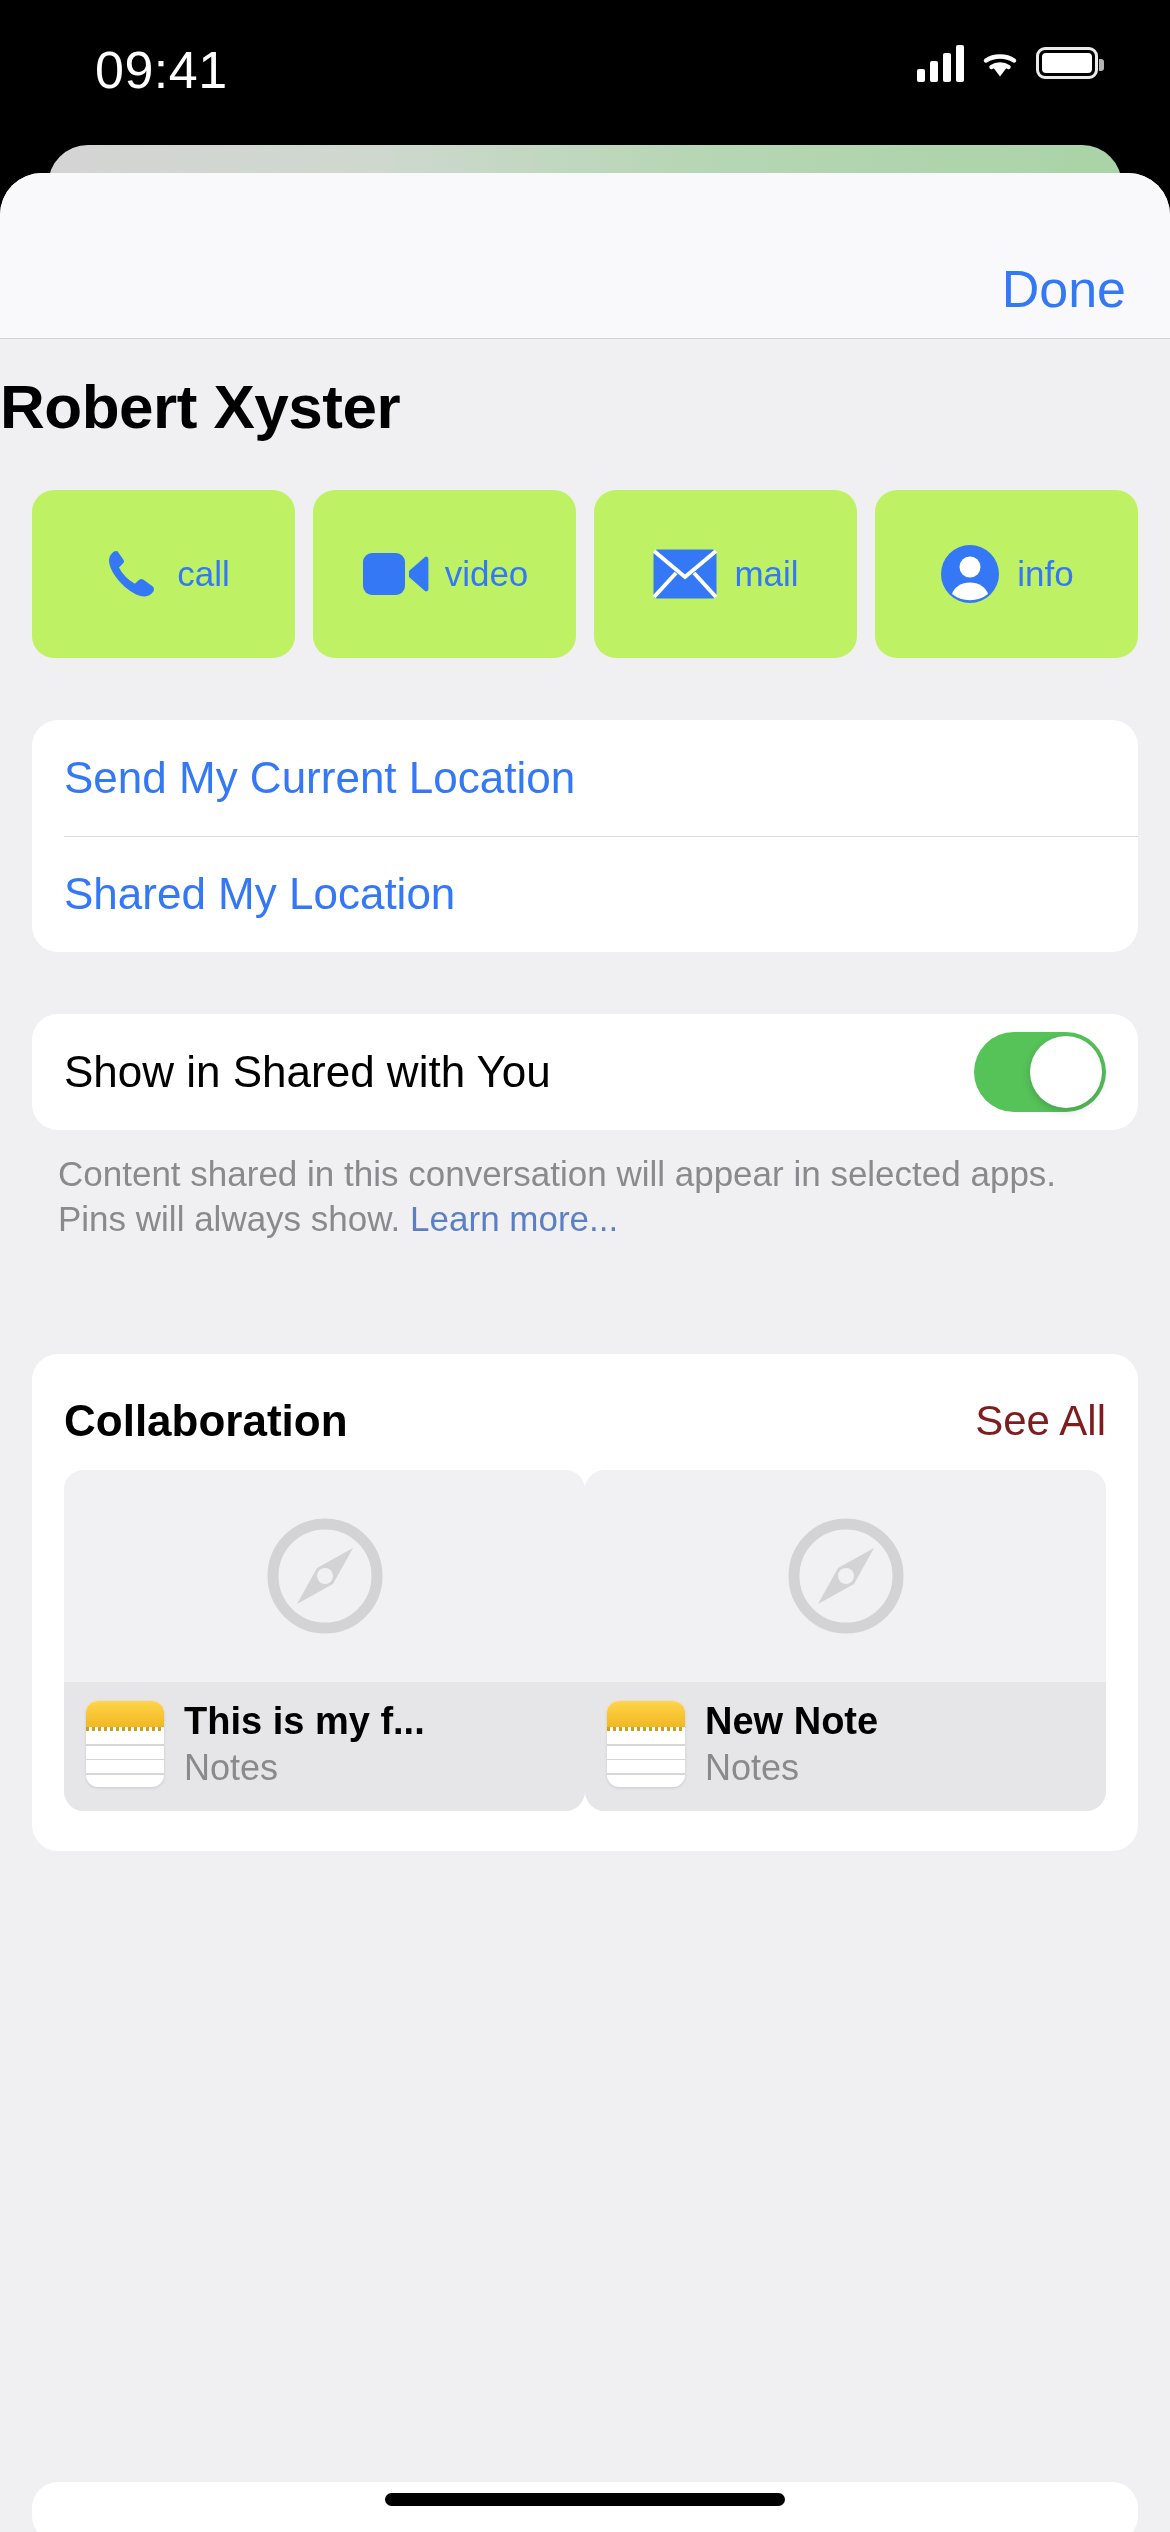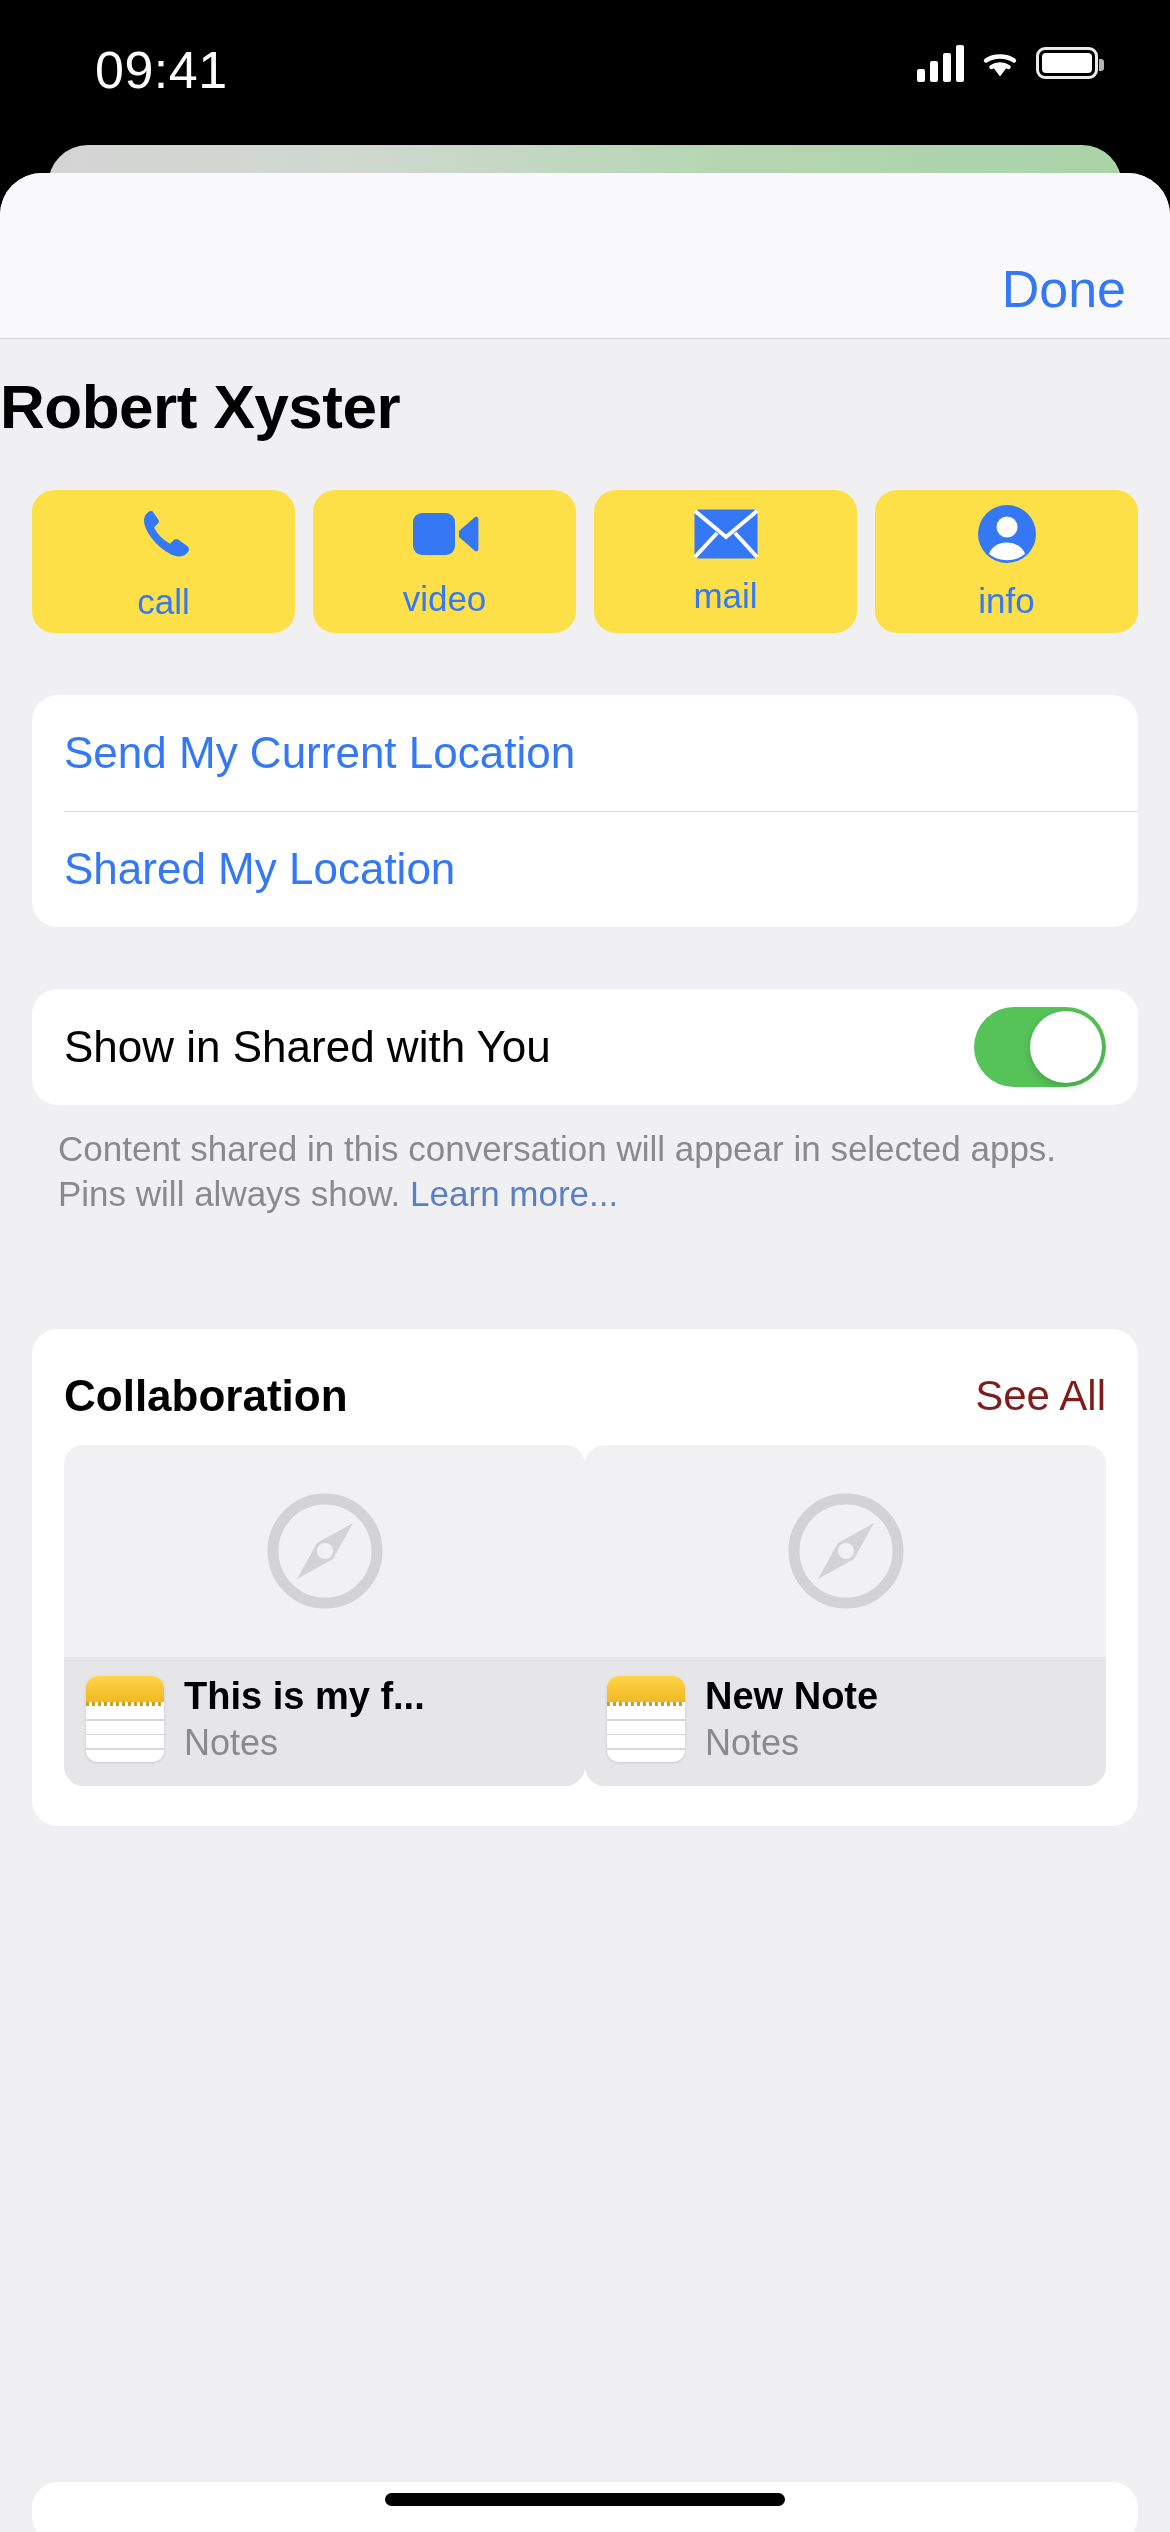--- a/index.html
+++ b/index.html
@@ -65,22 +65,22 @@
   .contact-name {
     text-align:left; margin-top:32px;
     font-size:62px; font-weight:700; color:#000; letter-spacing:-0.5px;
   }
 
   
   .actions {
     display:flex; gap:18px; padding:0 32px; margin-top:48px;
   }
   .act {
-    flex:1; height:143px; background:#fde047; border-radius:22px;
-    display:flex; flex-direction:column; align-items:center; justify-content:center;
+    flex:1; height:168px; background:#bef264; border-radius:22px;
+    display:flex; flex-direction:row; align-items:center; justify-content:center;
     gap:16px; cursor:pointer;
   }
   .act svg { display:block; }
   .act-label { font-size:35px; color:#3478f6; }
 
   
   .card {
     margin:0 32px; background:#fff; border-radius:26px; overflow:hidden;
   }
   .row {

